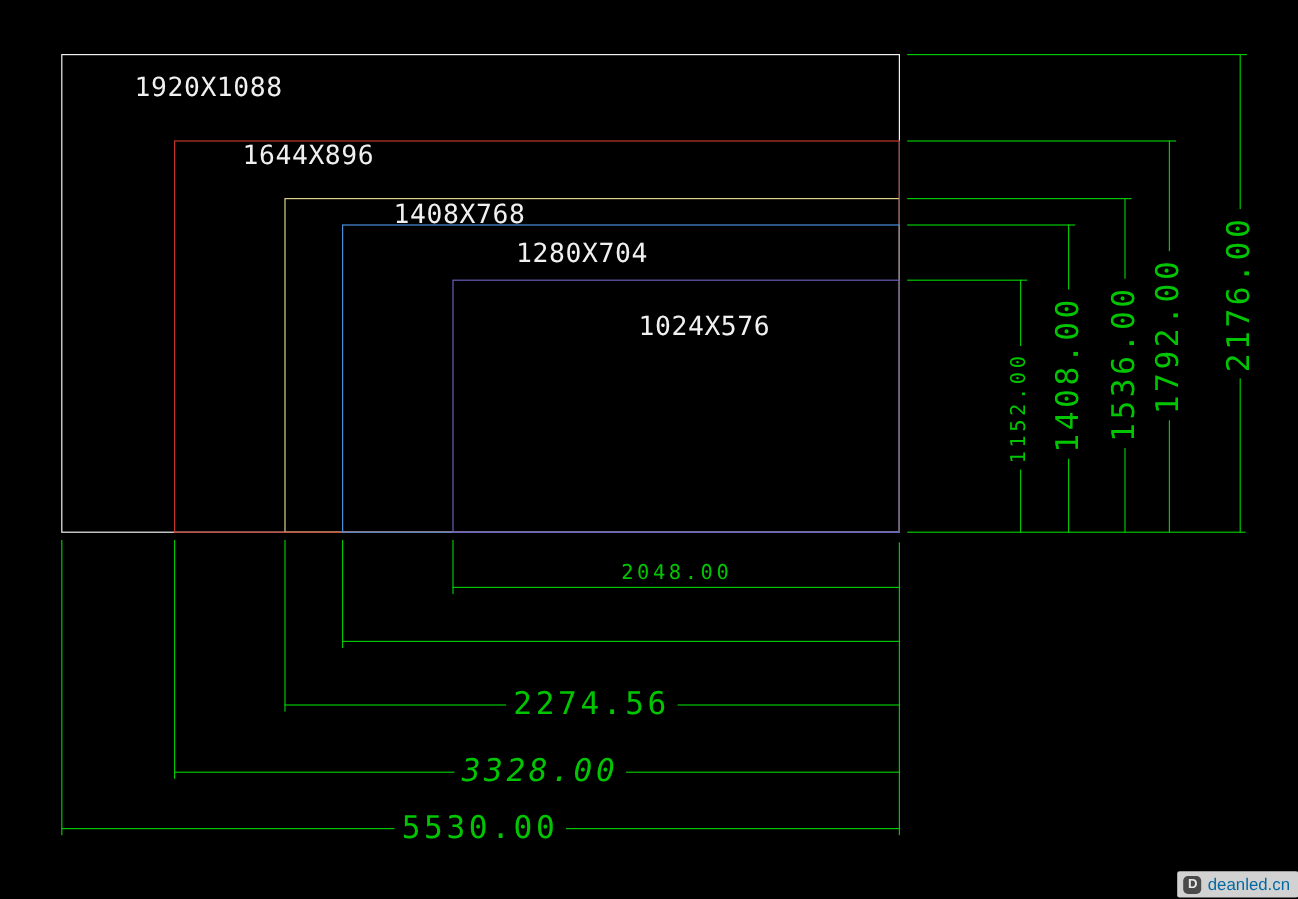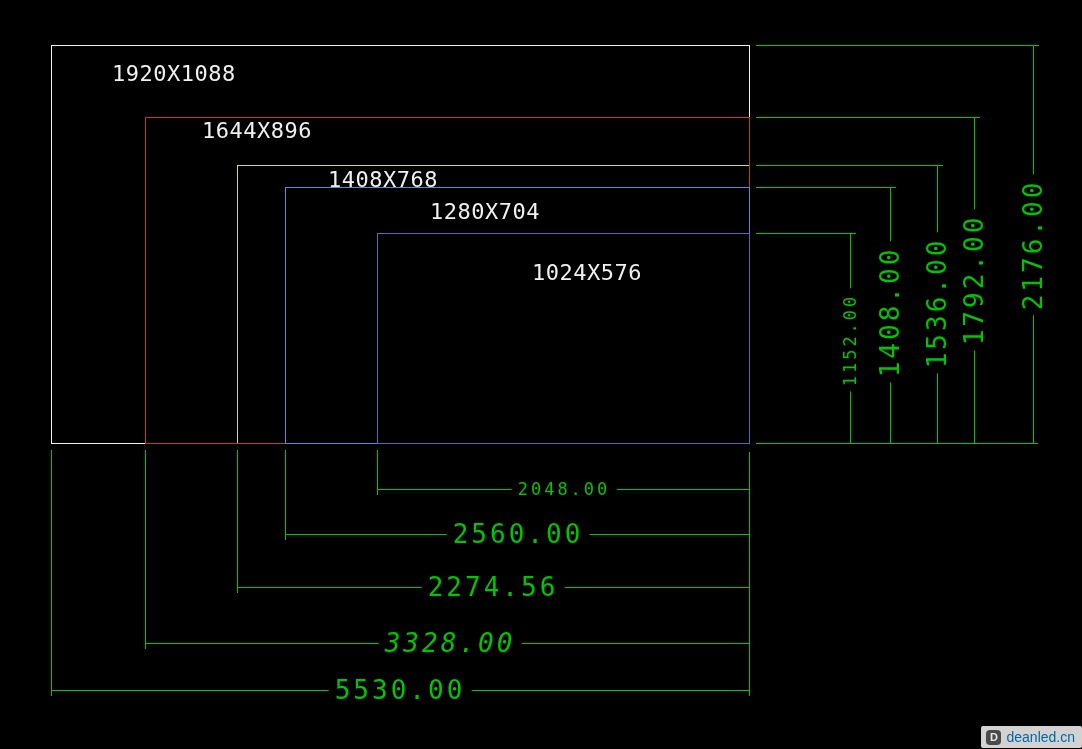--- a/index.html
+++ b/index.html
@@ -41,24 +41,23 @@
     <div class="screen" style="left: 145px; top: 117px; width: 605px; height: 327px; border-color: rgb(192, 57, 43);"></div>
     <div class="screen" style="left: 285px; top: 187px; width: 465px; height: 257px; border-color: rgb(74, 143, 222);"></div>
     <div class="screen" style="left: 377px; top: 233px; width: 373px; height: 211px; border-color: rgb(106, 92, 184);"></div>
     <div class="slabel" style="left: 112px; top: 63px;">1920X1088</div>
     <div class="slabel" style="left: 202px; top: 120px;">1644X896</div>
     <div class="slabel" style="left: 328px; top: 169px;">1408X768</div>
     <div class="slabel" style="left: 410px; top: 201px; margin-left: 20px;">1280X704</div>
     <div class="slabel" style="left: 532px; top: 262px;">1024X576</div>
     <div class="dline" style="left: 377px; top: 450px; width: 1px; height: 45px;"></div>
     <div class="dline" style="left: 377px; top: 489px; width: 373px; height: 1px;"></div>
-    <div class="dtext small" style="left: 564px; top: 489px;">2048.00</div>
+    <div class="dtext small" style="left: 564px; top: 478px;">2048.00</div>
     <div class="dline" style="left: 285px; top: 450px; width: 1px; height: 90px;"></div>
     <div class="dline" style="left: 285px; top: 534px; width: 465px; height: 1px;"></div>
-    <div class="dtext" style="left: 518px; top: 534px;">2560.00</div>
     <div class="dline" style="left: 237px; top: 450px; width: 1px; height: 143px;"></div>
     <div class="dline" style="left: 237px; top: 587px; width: 513px; height: 1px;"></div>
     <div class="dtext" style="left: 493px; top: 587px;">2274.56</div>
     <div class="dline" style="left: 145px; top: 450px; width: 1px; height: 199px;"></div>
     <div class="dline" style="left: 145px; top: 643px; width: 605px; height: 1px;"></div>
     <div class="dtext" style="left: 450px; top: 643px; font-style: italic;">3328.00</div>
     <div class="dline" style="left: 51px; top: 450px; width: 1px; height: 246px;"></div>
     <div class="dline" style="left: 51px; top: 690px; width: 699px; height: 1px;"></div>
     <div class="dtext" style="left: 400px; top: 690px;">5530.00</div>
     <div class="dline" style="left: 756px; top: 233px; width: 100px; height: 1px;"></div>

